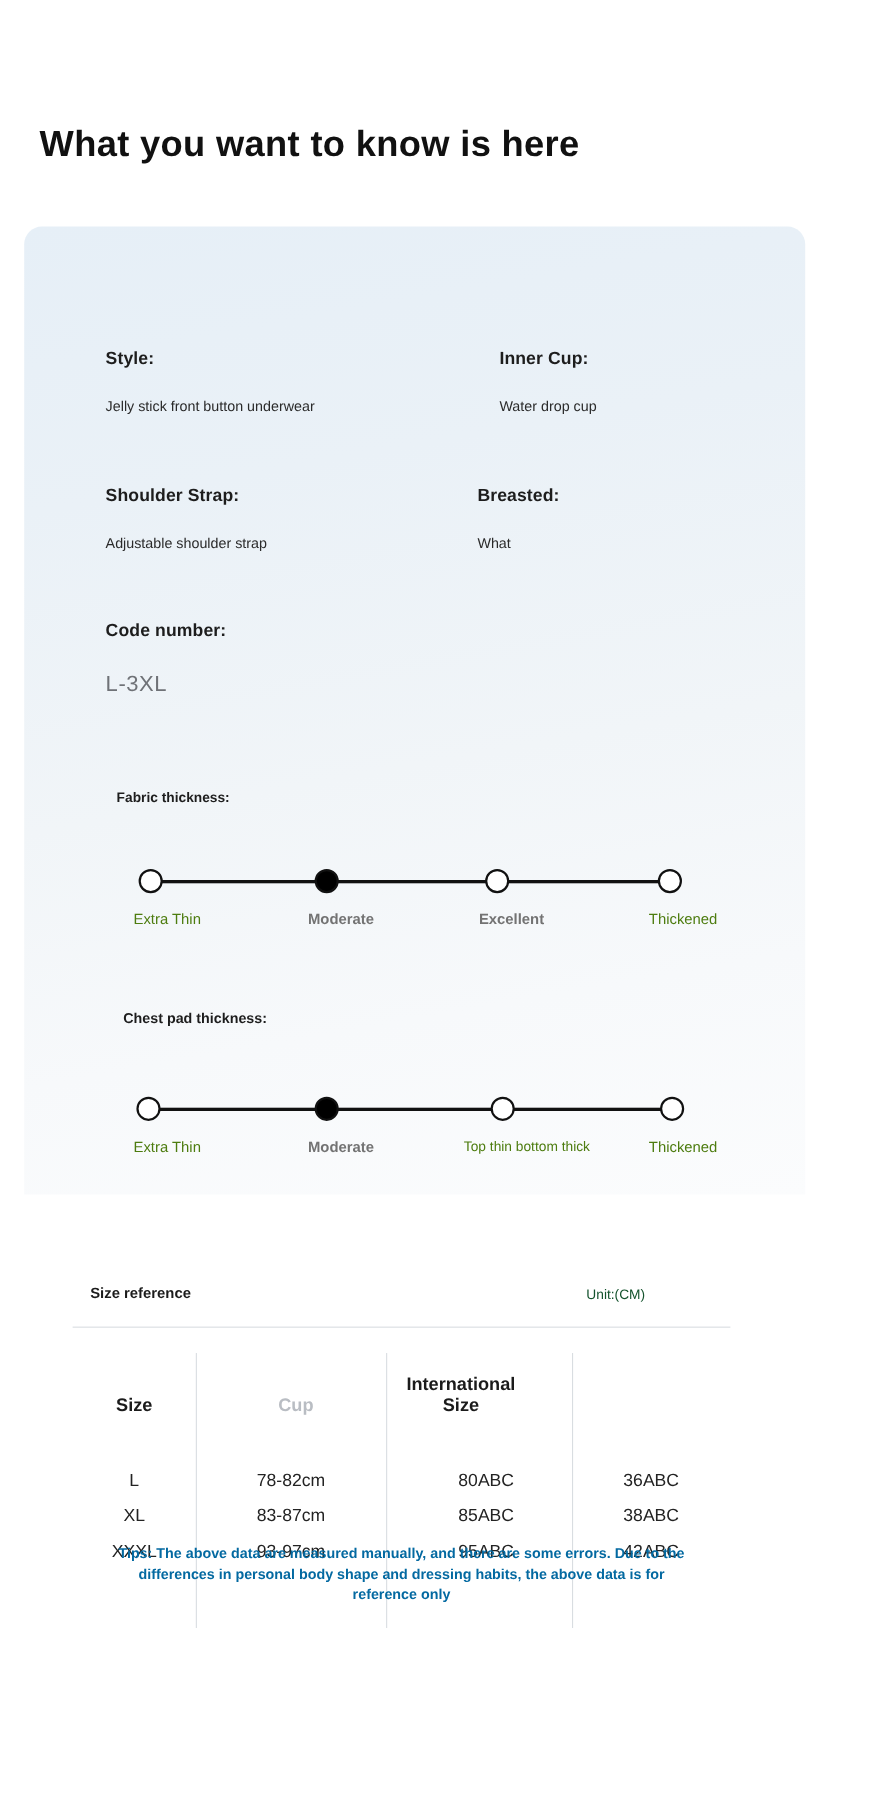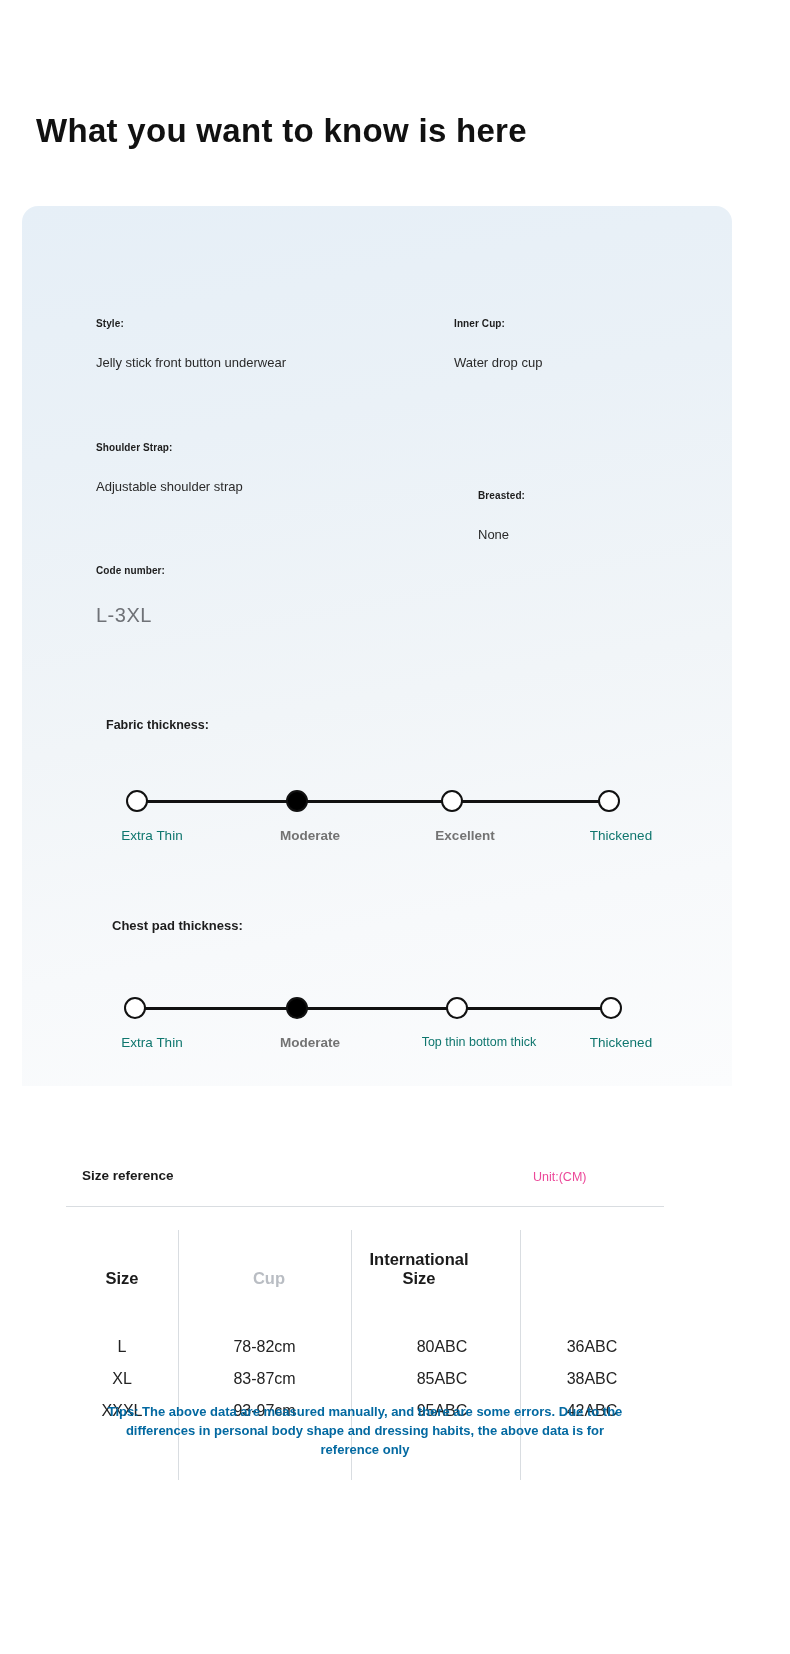--- a/index.html
+++ b/index.html
@@ -39,36 +39,36 @@
     height: 880px;
     border-top-left-radius: 16px;
     border-top-right-radius: 16px;
     background: linear-gradient(170deg, #e6eff7 0%, #eaf1f7 26%, #f1f5f8 55%, #f7f9fb 78%, #fbfcfd 100%);
   }
 
   .spec {
     position: absolute;
   }
   .spec-label {
-    font-size: 10px;
+    font-size: 16px;
     font-weight: bold;
     color: #1d1d1d;
     letter-spacing: 0.1px;
   }
   .spec-value {
     margin-top: 26px;
     font-size: 13px;
     color: #2a2a2a;
     font-weight: 400;
   }
 
   .spec-a { left: 96px; top: 318px; }
   .spec-b { left: 454px; top: 318px; }
   .spec-c { left: 96px; top: 442px; }
-  .spec-d { left: 478px; top: 442px; margin-top: 48px; }
+  .spec-d { left: 434px; top: 442px; }
   .spec-e { left: 96px; top: 565px; }
 
   .code-value {
     margin-top: 28px;
     font-size: 20px;
     color: #6f7277;
     font-weight: 400;
     letter-spacing: 0.5px;
   }
 
@@ -108,21 +108,21 @@
     position: absolute;
     top: 48px;
     left: 0;
     width: 100%;
     height: 20px;
   }
   .dot-label {
     position: absolute;
     transform: translateX(-50%);
     font-size: 13.5px;
-    color: #0f766e;
+    color: #4d7c0f;
     white-space: nowrap;
   }
   .dot-label.active {
     color: #737373;
     font-weight: bold;
   }
   .dot-label.small { font-size: 12.5px; }
 
   
   .size-head {
@@ -131,21 +131,21 @@
     top: 1168px;
     font-size: 13.5px;
     font-weight: bold;
     color: #1b1b1b;
   }
   .unit {
     position: absolute;
     left: 533px;
     top: 1170px;
     font-size: 12.5px;
-    color: #ec4899;
+    color: #14532d;
   }
   .head-rule {
     position: absolute;
     left: 66px;
     top: 1206px;
     width: 598px;
     height: 1px;
     background: #d9dde1;
   }
 
@@ -224,21 +224,21 @@
     <div class="spec-value">Water drop cup</div>
   </div>
 
   <div class="spec spec-c">
     <div class="spec-label">Shoulder Strap:</div>
     <div class="spec-value">Adjustable shoulder strap</div>
   </div>
 
   <div class="spec spec-d">
     <div class="spec-label">Breasted:</div>
-    <div class="spec-value">None</div>
+    <div class="spec-value">What</div>
   </div>
 
   <div class="spec spec-e">
     <div class="spec-label">Code number:</div>
     <div class="code-value">L-3XL</div>
   </div>
 
   <div class="slider-title fabric-title">Fabric thickness:</div>
   <div class="track-wrap fabric-track">
     <div class="line"></div>

